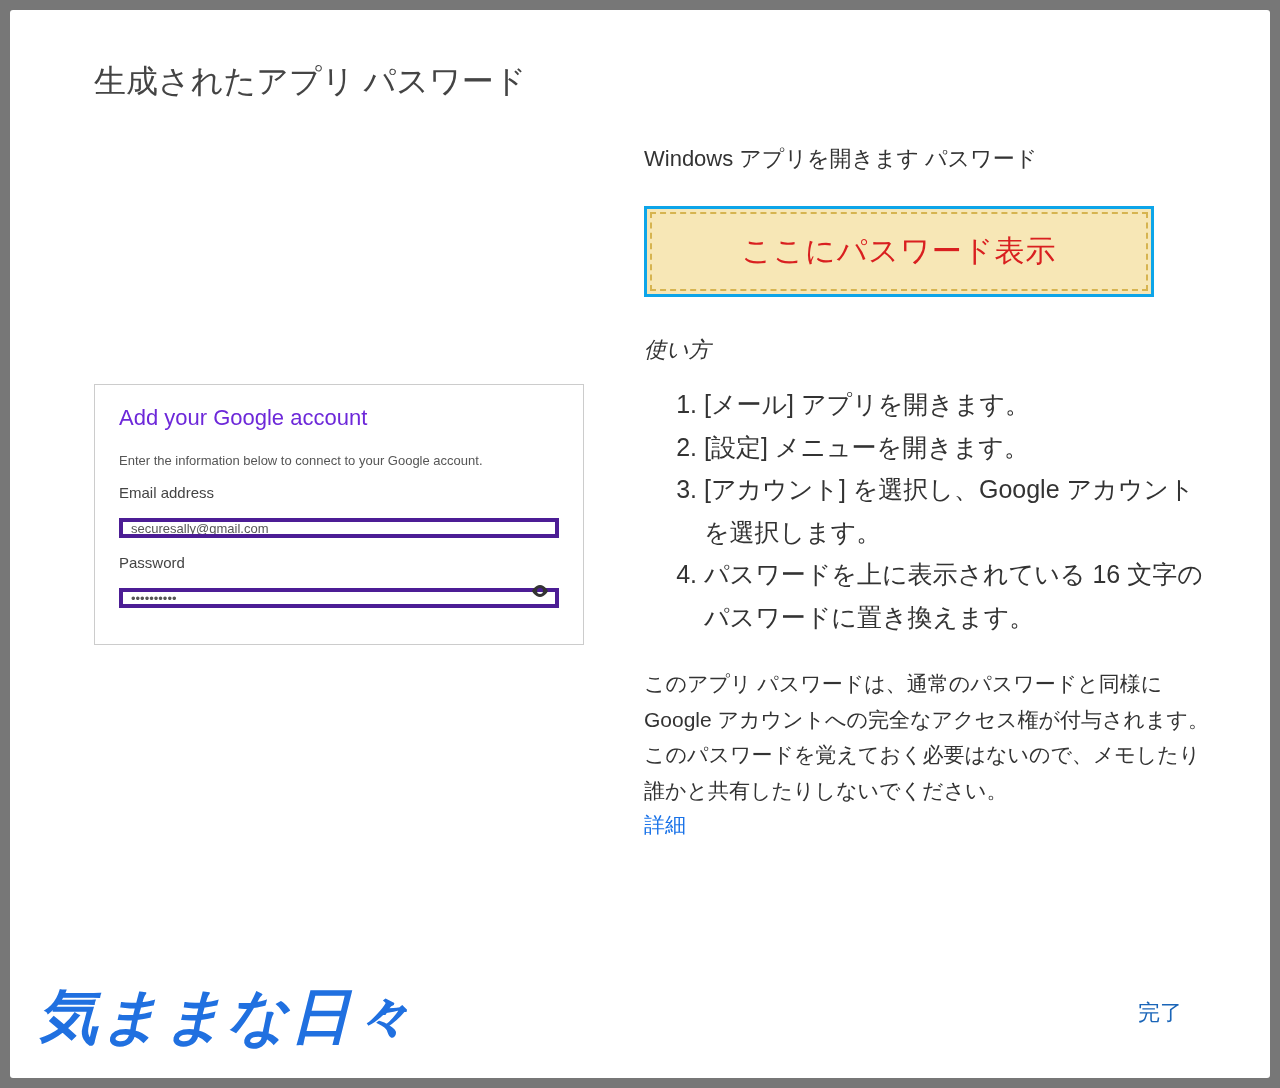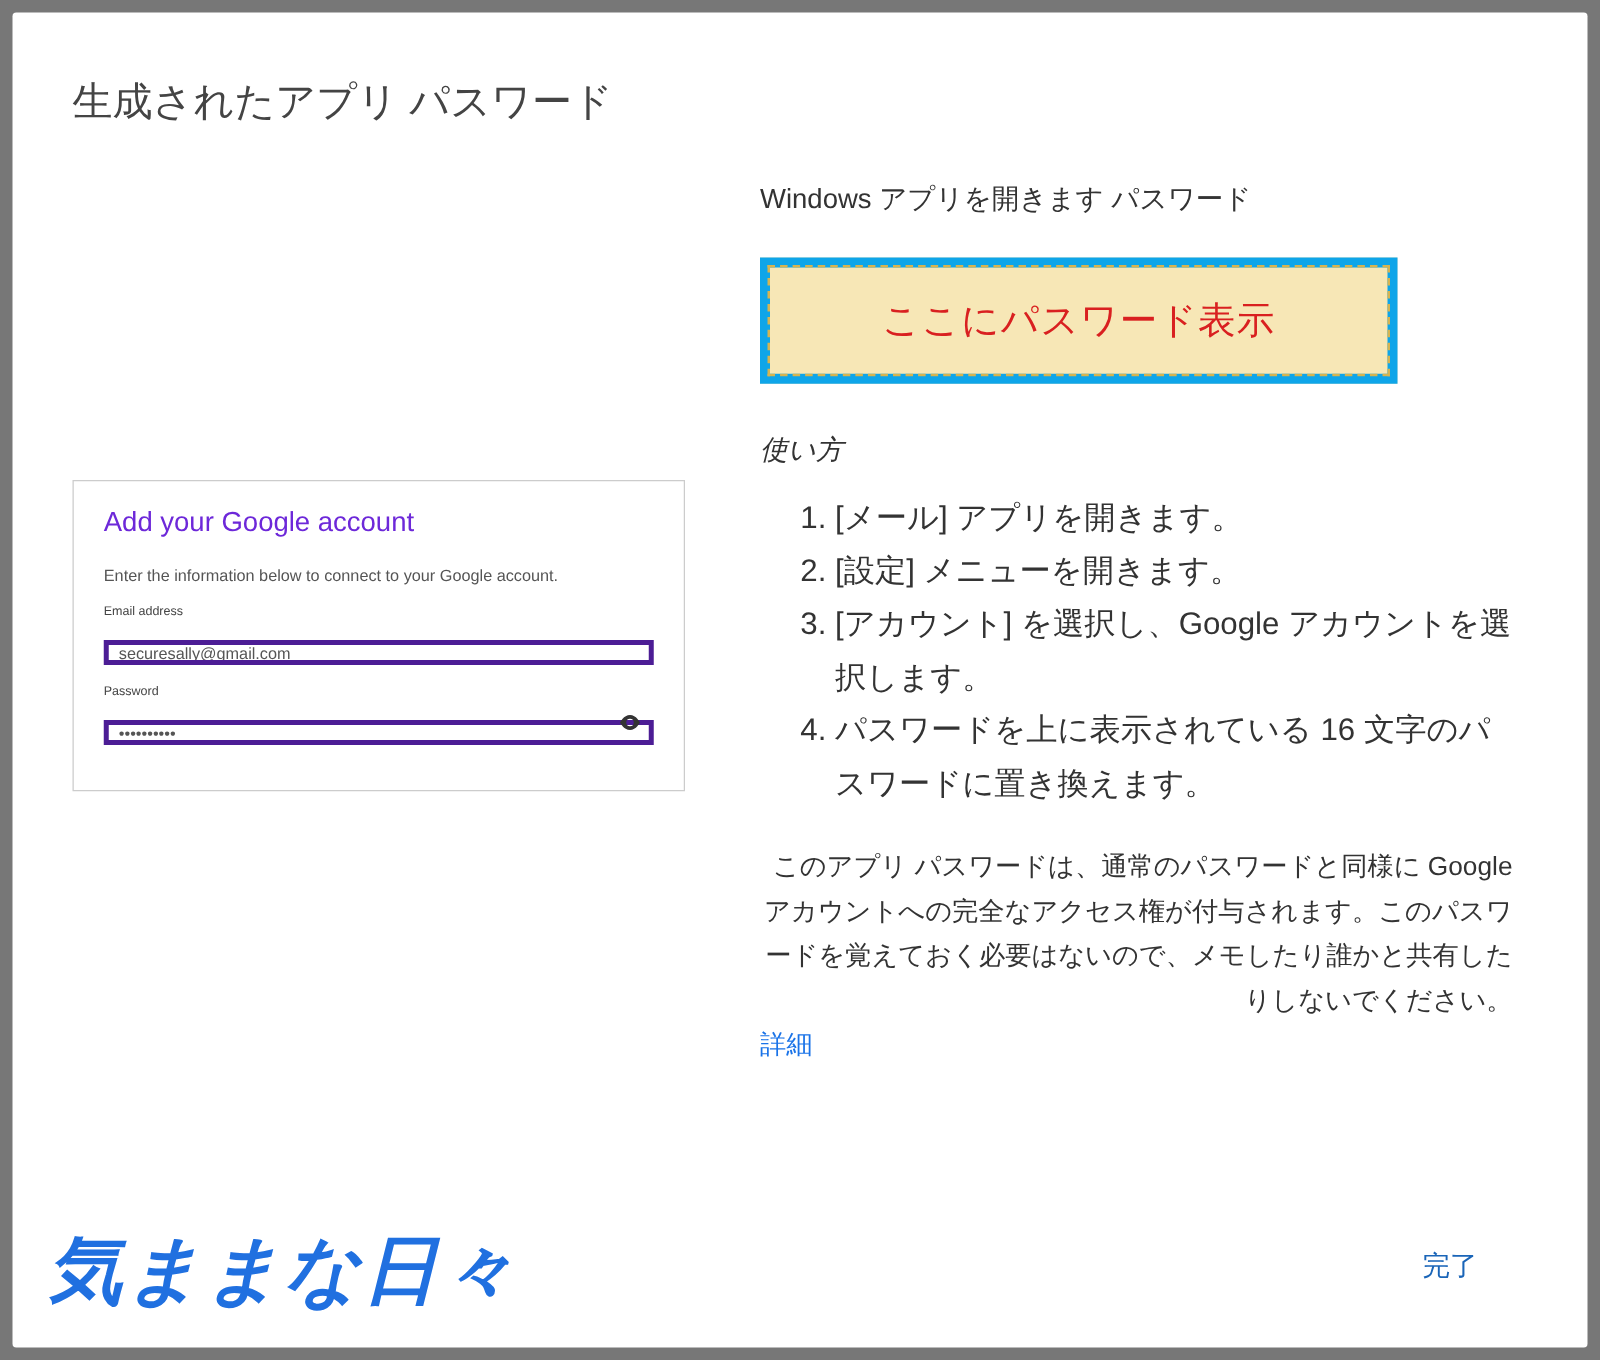--- a/index.html
+++ b/index.html
@@ -13,21 +13,21 @@
       width: 1280px;
       height: 1088px;
       padding: 10px;
       position: relative;
     }
     .modal {
       background: #fff;
       width: 100%;
       height: 100%;
       border-radius: 3px;
-      padding: 50px 60px 40px 48px;
+      padding: 50px 60px 40px 84px;
       position: relative;
       overflow: hidden;
     }
     .page-title {
       font-size: 32px;
       color: #444;
       font-weight: 400;
       margin-bottom: 40px;
     }
     .content-wrap {
@@ -51,21 +51,21 @@
       color: #6d28d9;
       font-weight: 400;
       margin-bottom: 22px;
     }
     .account-card-sub {
       font-size: 13px;
       color: #555;
       margin-bottom: 16px;
     }
     .field-label {
-      font-size: 10px;
+      font-size: 15px;
       color: #444;
       margin-bottom: 4px;
     }
     .field-input {
       width: 100%;
       border: 4px solid #4c1d95;
       padding: 6px 8px;
       font-size: 13px;
       color: #555;
       height: 20px;
@@ -103,21 +103,21 @@
       color: #444;
     }
     .subheading {
       font-size: 22px;
       color: #333;
       font-weight: 400;
       margin-bottom: 32px;
     }
     .password-display {
       background: #f7e7b6;
-      border: 8px solid #0ea5e9;
+      border: 3px solid #0ea5e9;
       outline: 2px dashed #d6b450;
       outline-offset: -8px;
       padding: 22px 18px;
       text-align: center;
       margin-bottom: 38px;
       width: 510px;
     }
     .password-display-text {
       color: #d92020;
       font-size: 30px;
@@ -138,21 +138,20 @@
       font-size: 25px;
       color: #333;
       line-height: 1.7;
       list-style-position: outside;
     }
     .note-text {
       font-size: 21px;
       color: #333;
       line-height: 1.7;
       margin-bottom: 2px;
-      text-align: right;
     }
     .detail-link {
       color: #1a73e8;
       font-size: 21px;
       text-decoration: none;
       cursor: pointer;
     }
     .done-button {
       position: absolute;
       bottom: 50px;

